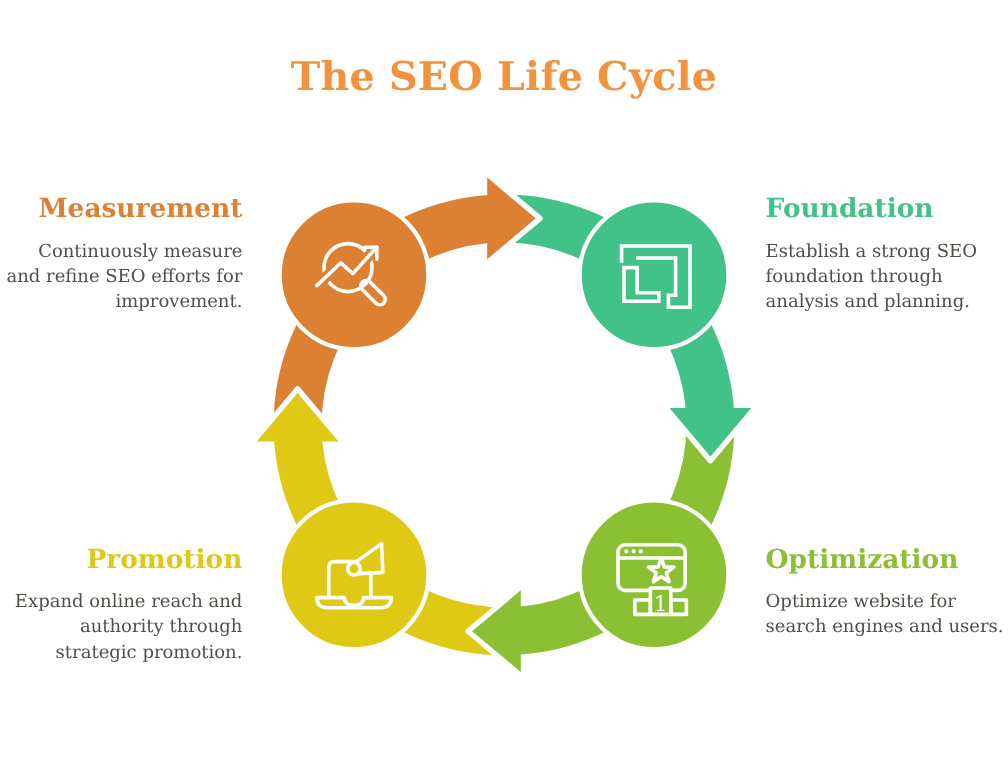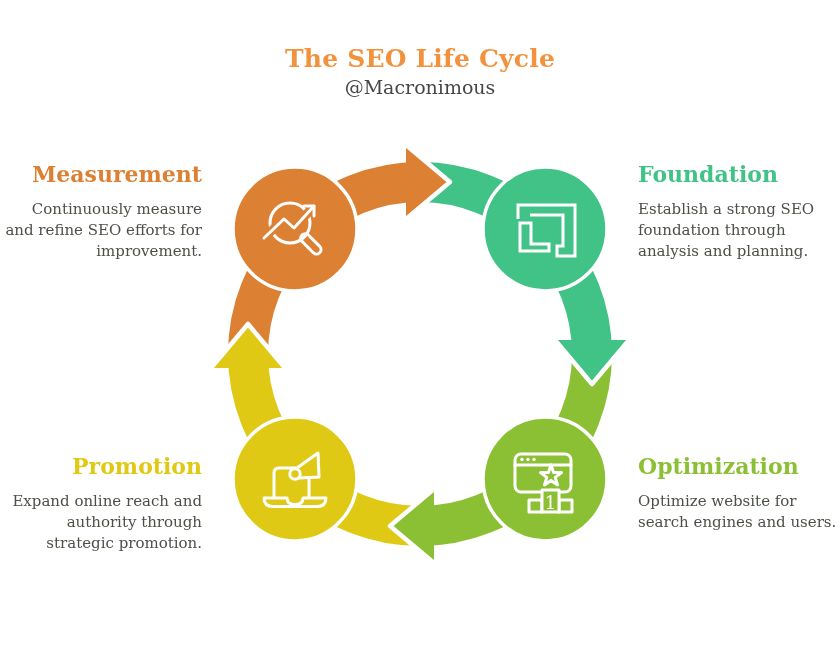--- a/index.html
+++ b/index.html
@@ -6,21 +6,21 @@
   body{
     width:840px;height:651px;position:relative;overflow:hidden;
     background:var(--c-background,#fff);
     font-family:"DejaVu Serif","Liberation Serif",serif;
   }
   .canvas{position:absolute;inset:0;width:840px;height:651px;}
 
   
   .header{position:absolute;top:44px;left:0;right:0;text-align:center;}
   .header h1{
-    margin:0;font-size:25px;font-weight:bold;color:var(--c-title,#F2923D);
+    margin:0;font-size:33px;font-weight:bold;color:var(--c-title,#F2923D);
     letter-spacing:.2px;
   }
   .header .subtitle{
     margin-top:3px;font-size:19px;color:var(--c-subtitle_text,#474747);
   }
 
   
   svg.diagram{position:absolute;left:0;top:0;width:840px;height:651px;}
 
   .band{fill:none;stroke-width:40;}
@@ -62,21 +62,20 @@
   .node-optimization h2{color:var(--c-lime);}
   .node-promotion h2{color:var(--c-yellow);}
 </style>
 </head>
 <body>
 
 <div class="canvas">
 
   <div class="header">
     <h1>The SEO Life Cycle</h1>
-    <div class="subtitle">@Macronimous</div>
   </div>
 
   <svg class="diagram" viewBox="0 0 840 651">
 
     <g>
       <path class="band band-orange" d="M 248 354 A 172 172 0 0 1 420 182"></path>
       <path class="band band-green" d="M 420 182 A 172 172 0 0 1 592 354"></path>
       <path class="band band-lime" d="M 592 354 A 172 172 0 0 1 420 526"></path>
       <path class="band band-yellow" d="M 420 526 A 172 172 0 0 1 248 354"></path>
     </g>

